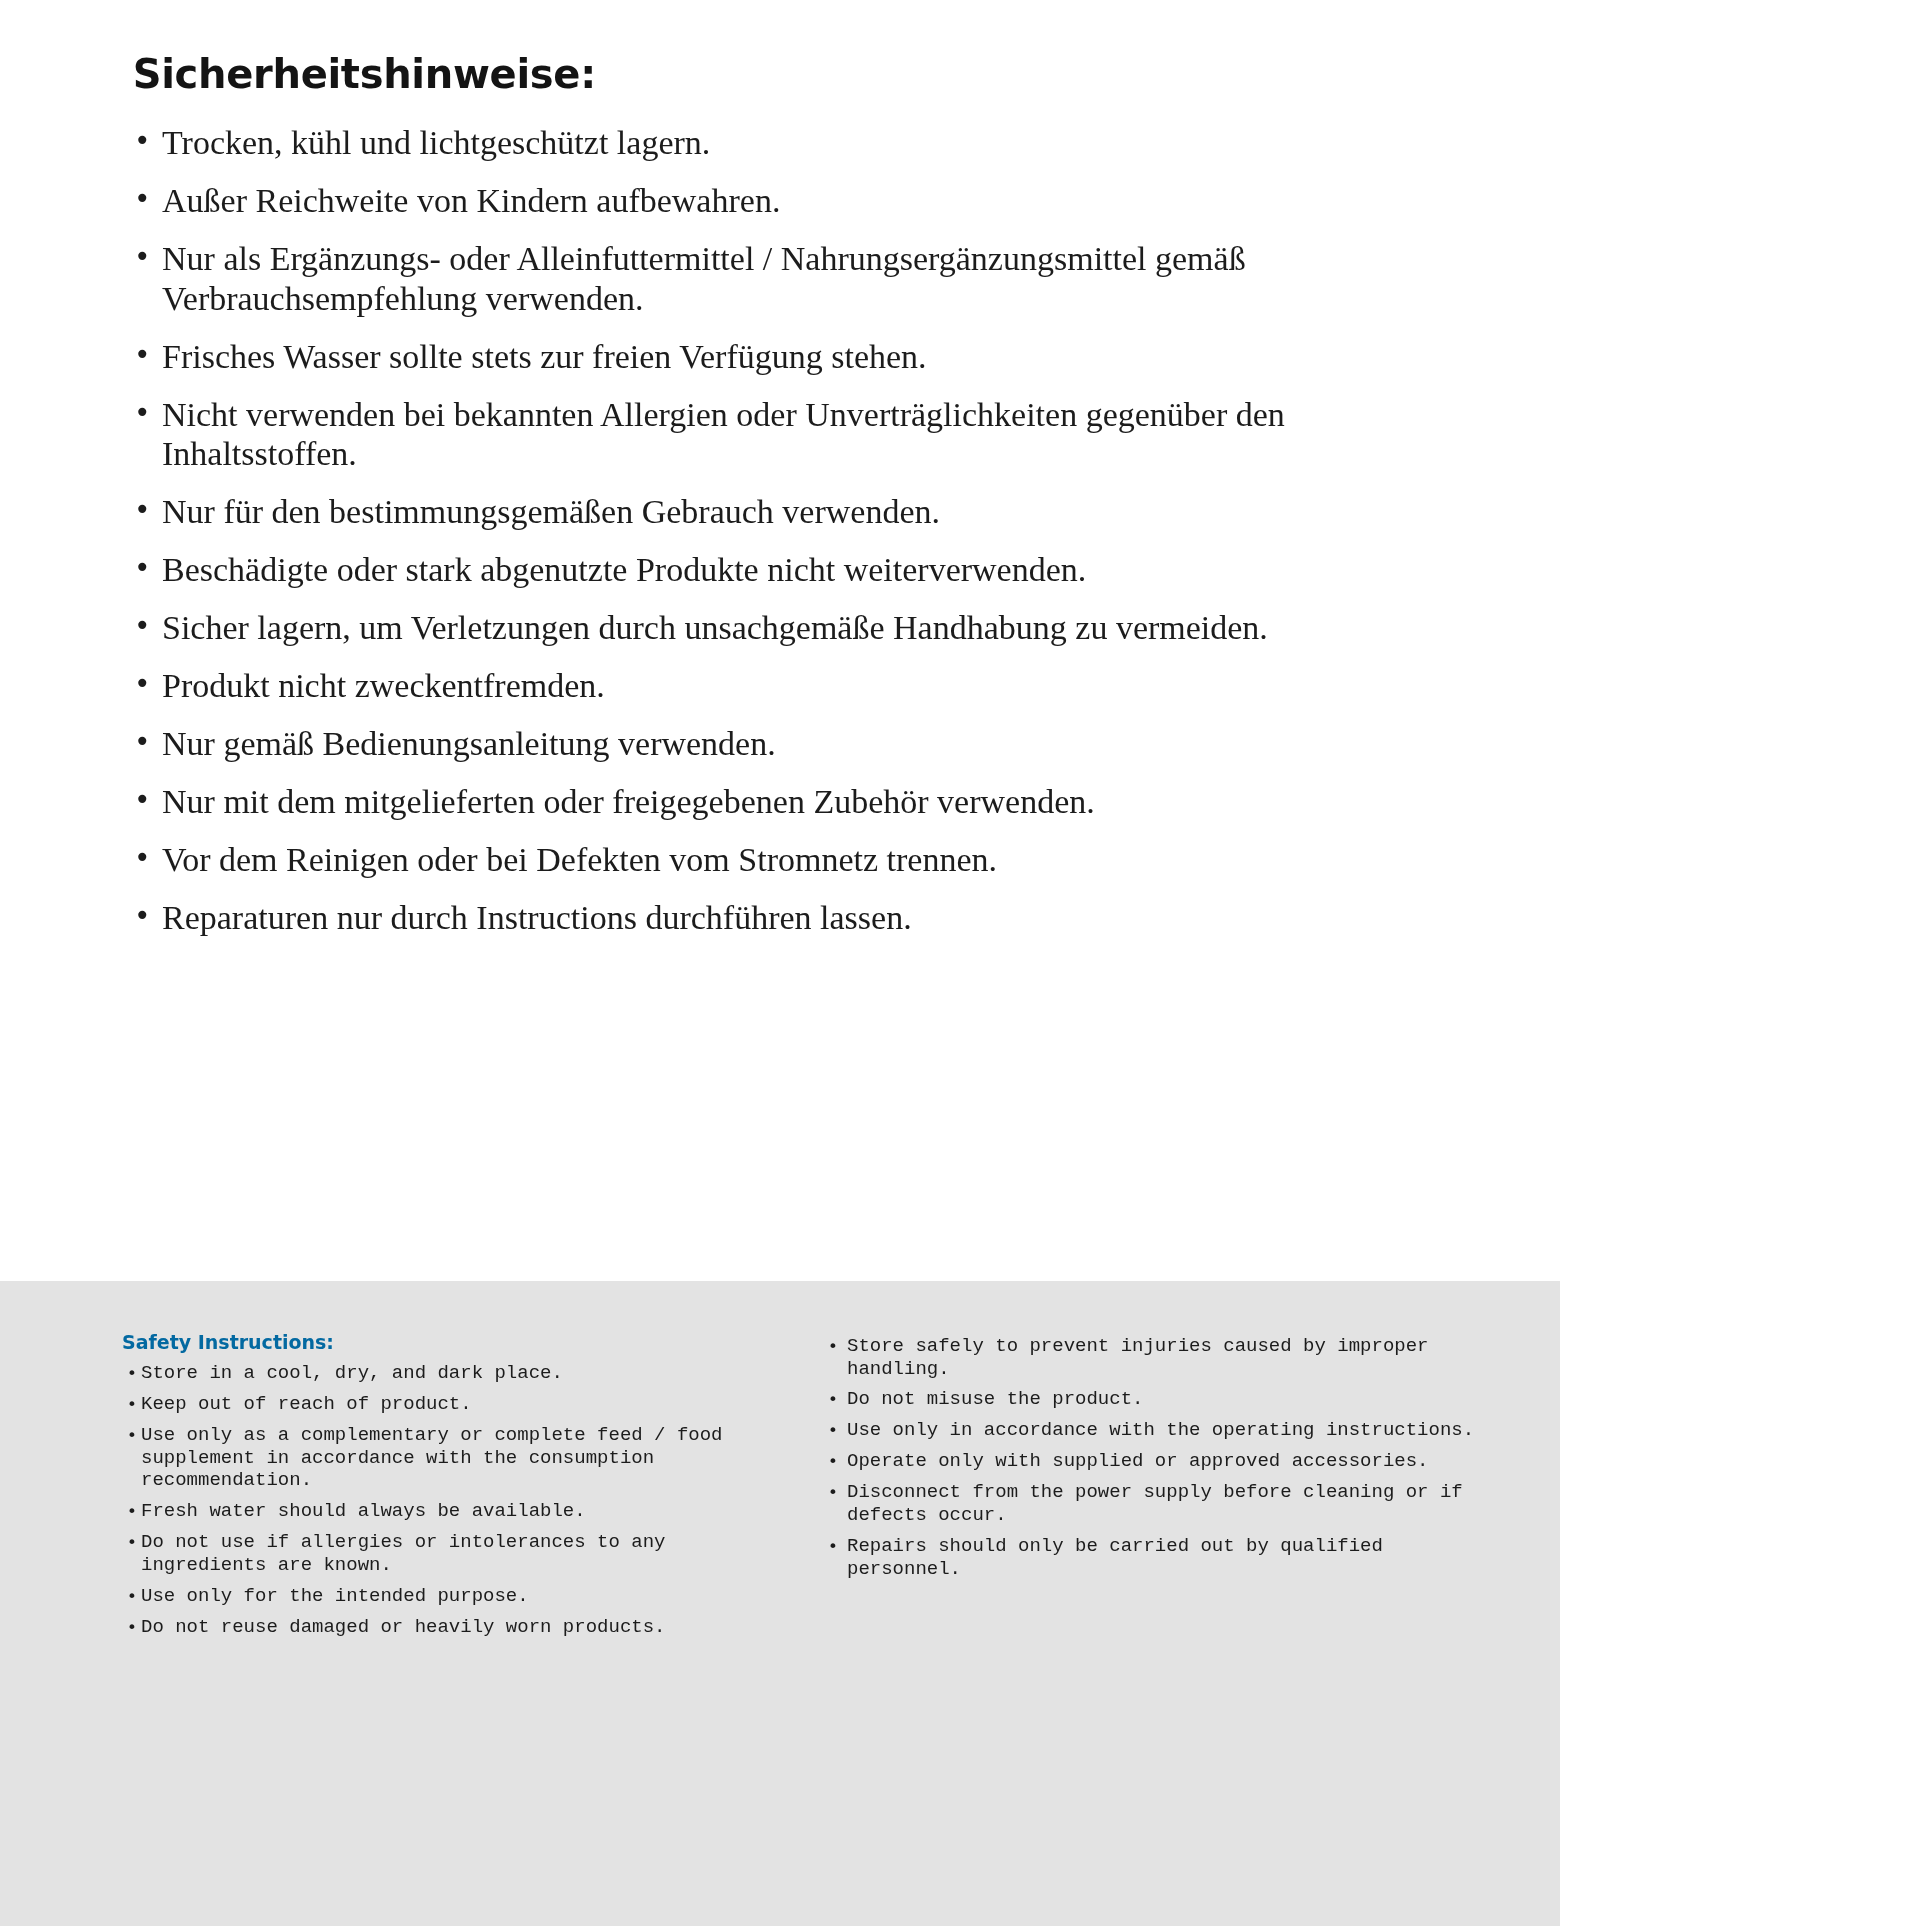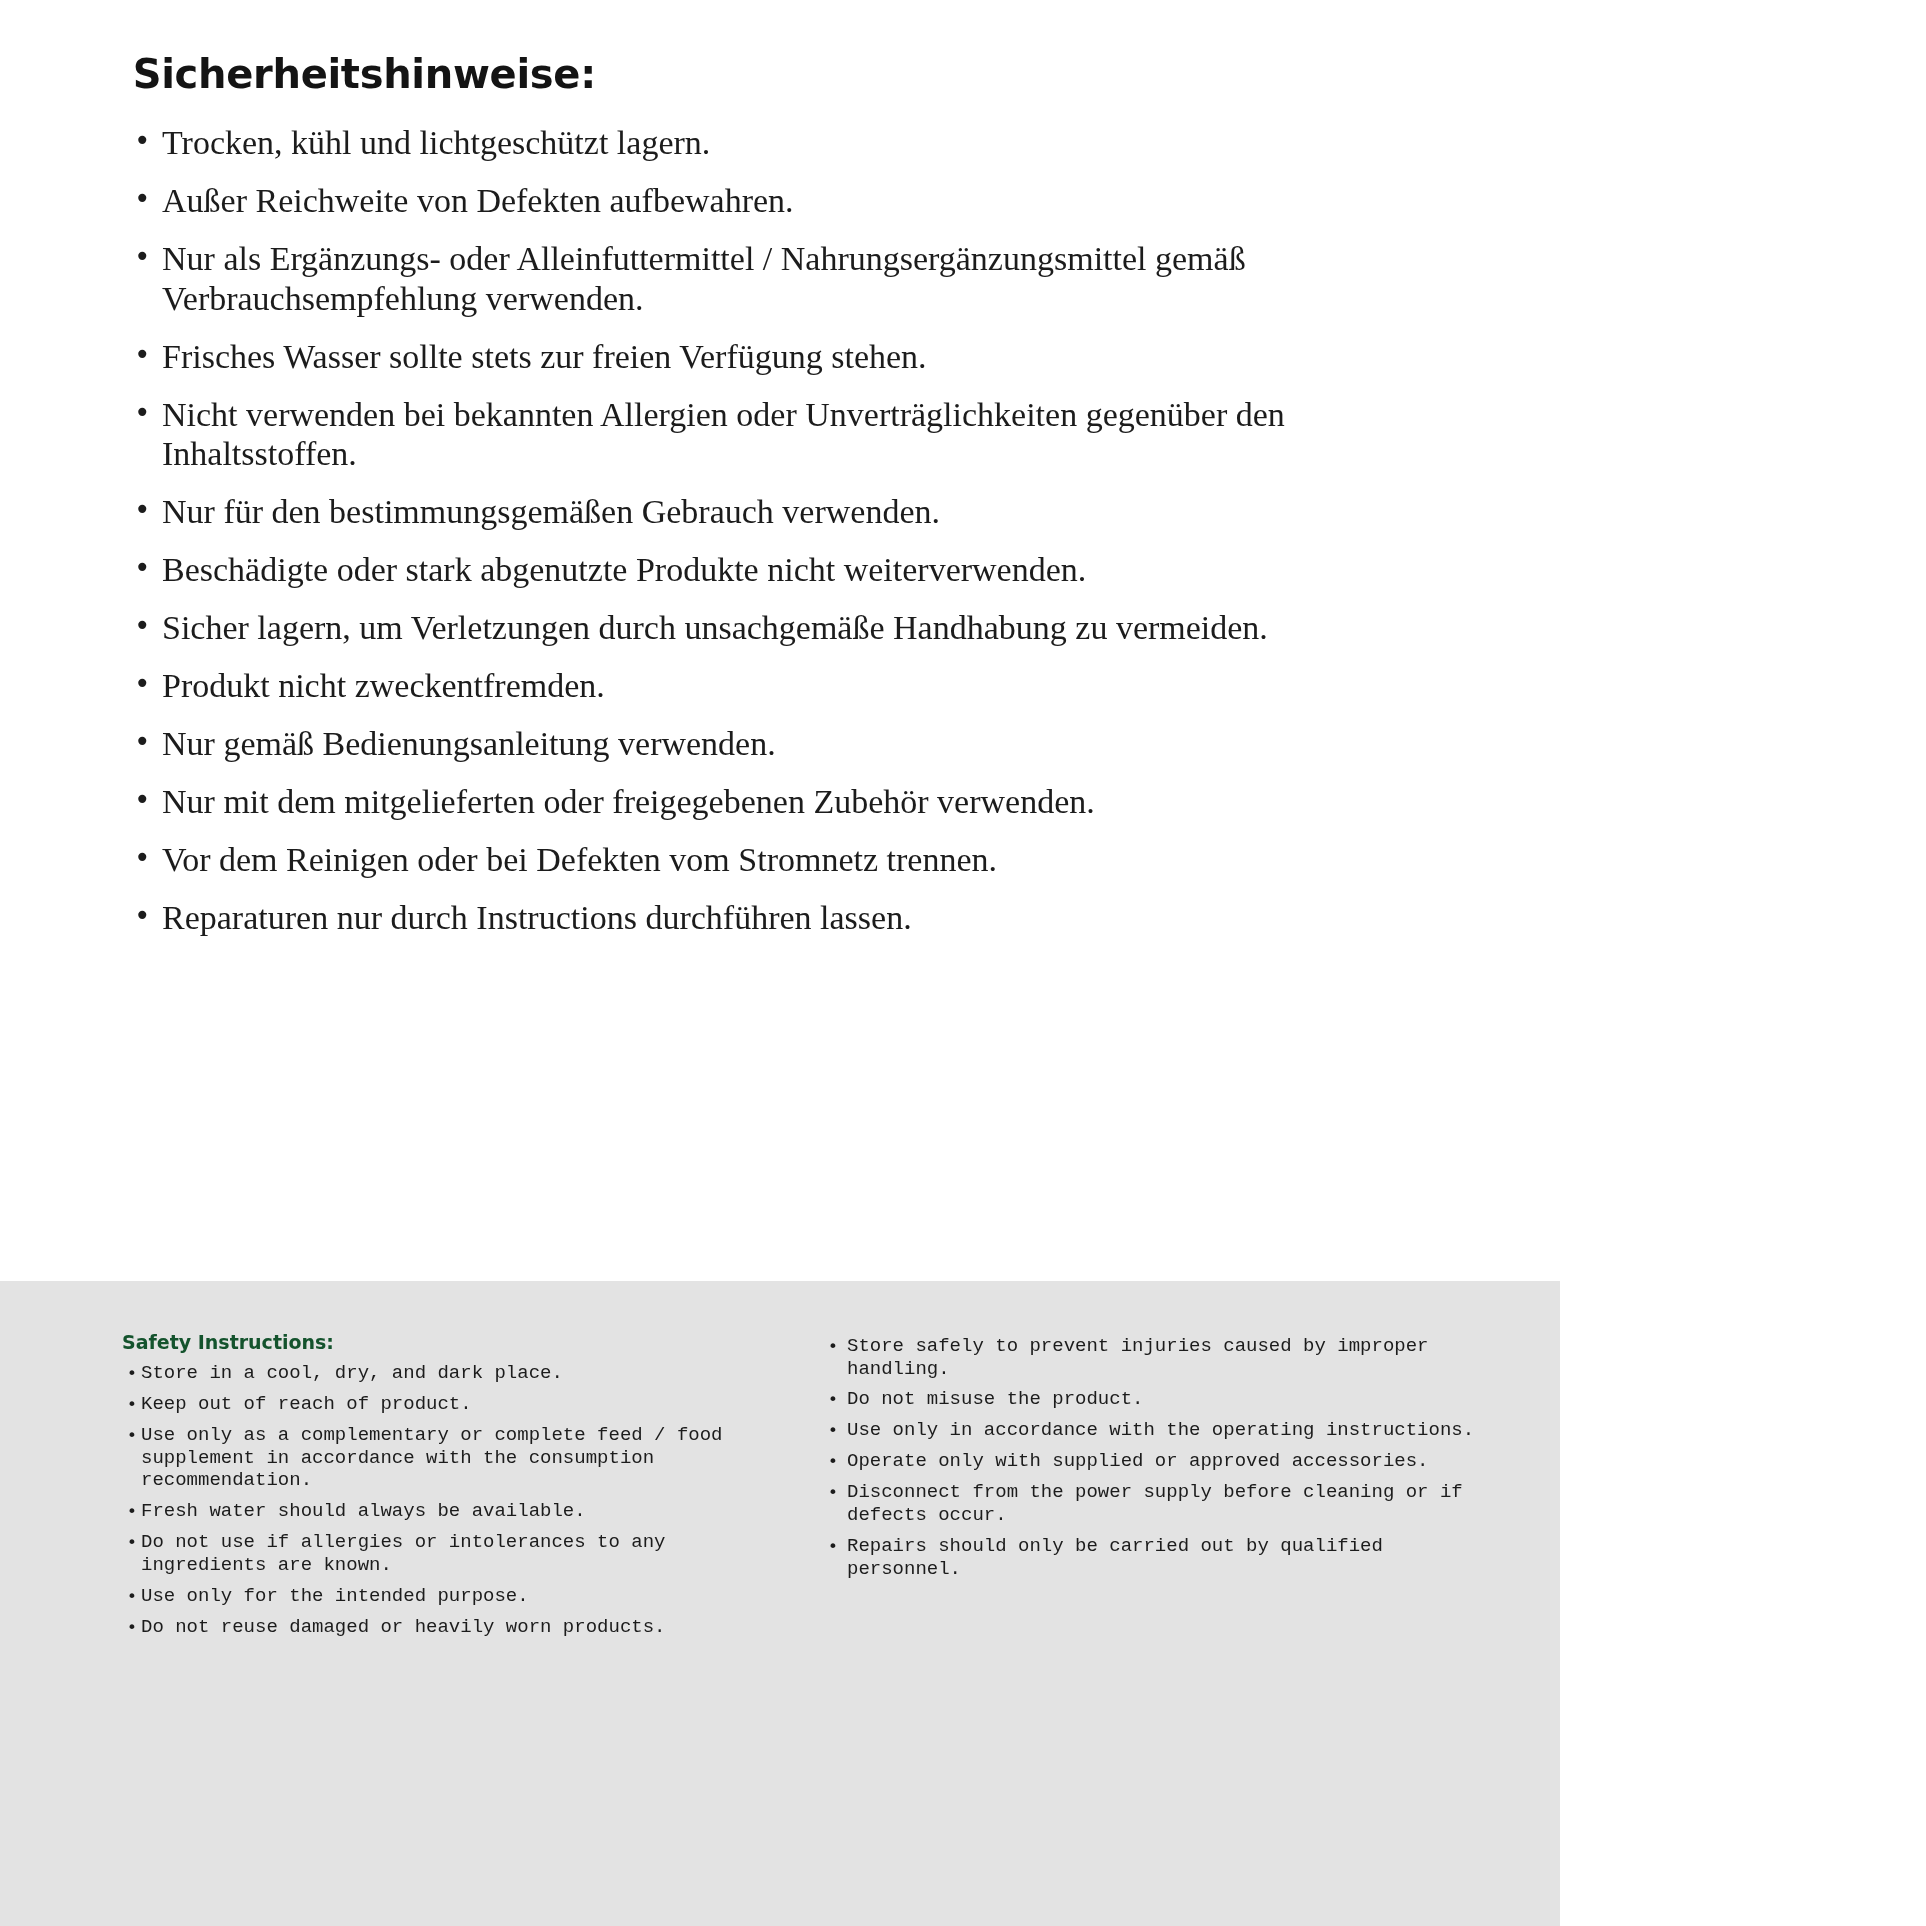--- a/index.html
+++ b/index.html
@@ -78,21 +78,21 @@
     column-gap: 51px;
   }
   .en-col {
     flex: 1 1 0;
     min-width: 0;
   }
   .en-title {
     font-size: 19px;
     font-weight: 700;
     margin: 0 0 9px 0;
-    color: #14532d;
+    color: #0369a1;
   }
   .en-list {
     list-style: none;
     margin: 0;
     padding: 0;
   }
   .en-list li {
     display: flex;
     align-items: flex-start;
     font-size: 19px;
@@ -126,21 +126,21 @@
 
   <section class="de-section">
     <h1 class="de-title">Sicherheitshinweise:</h1>
     <ul class="de-list">
       <li>
         <span class="bullet">•</span>
         <span class="txt">Trocken, kühl und lichtgeschützt lagern.</span>
       </li>
       <li>
         <span class="bullet">•</span>
-        <span class="txt">Außer Reichweite von Defekten aufbewahren.</span>
+        <span class="txt">Außer Reichweite von Kindern aufbewahren.</span>
       </li>
       <li>
         <span class="bullet">•</span>
         <span class="txt">Nur als Ergänzungs- oder Alleinfuttermittel / Nahrungsergänzungsmittel gemäß Verbrauchsempfehlung verwenden.</span>
       </li>
       <li>
         <span class="bullet">•</span>
         <span class="txt">Frisches Wasser sollte stets zur freien Verfügung stehen.</span>
       </li>
       <li>

